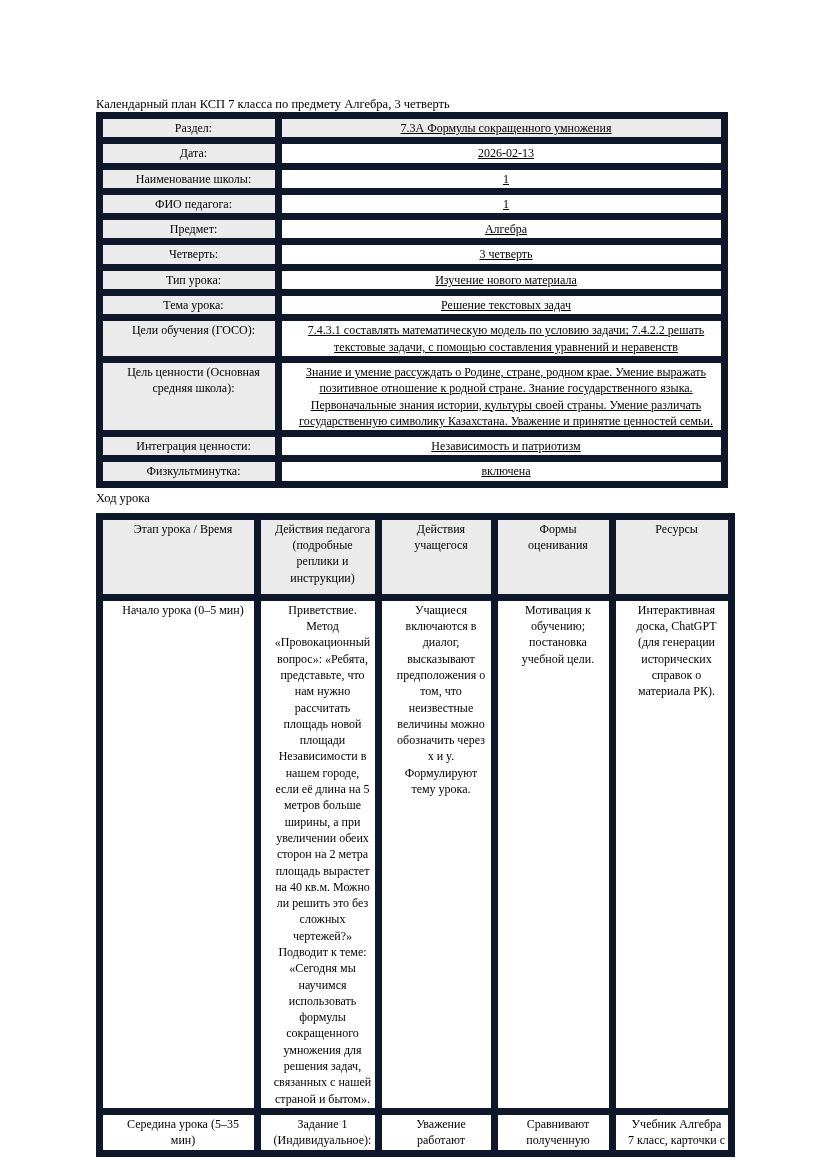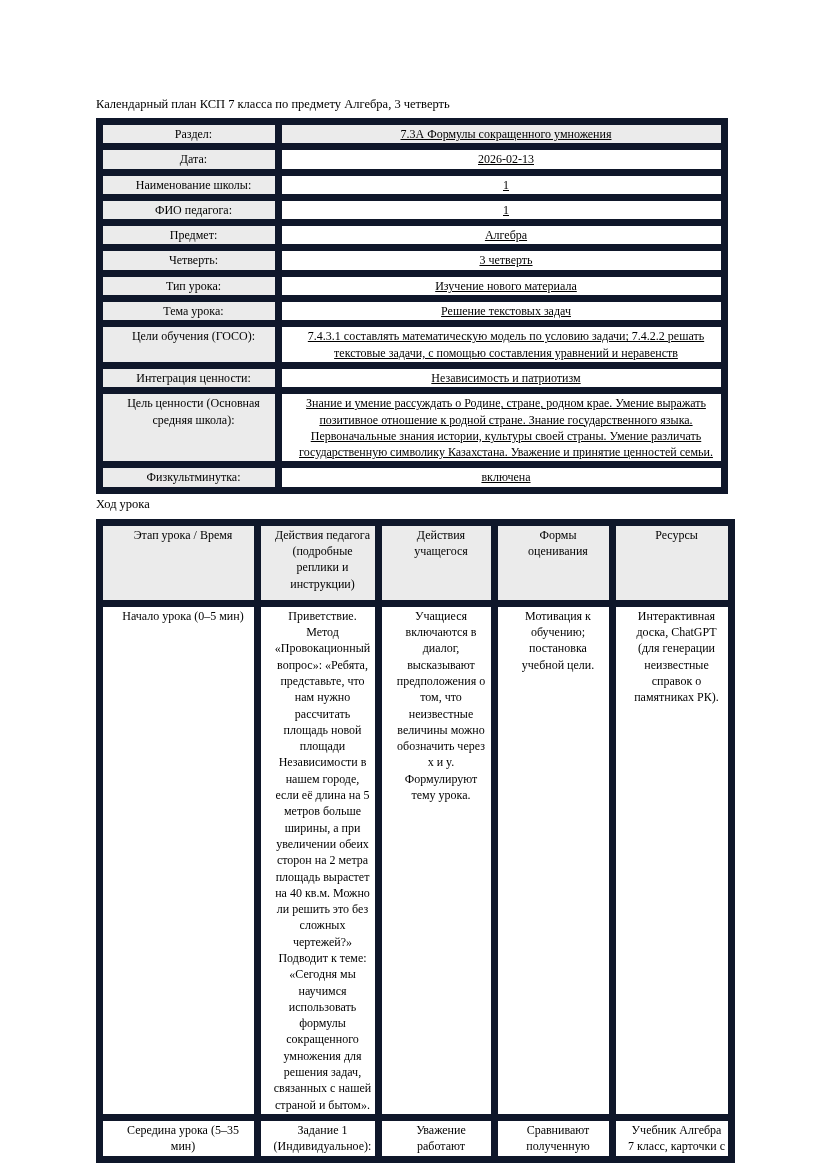--- a/index.html
+++ b/index.html
@@ -18,21 +18,21 @@
   }
   .page {
     position: absolute;
     left: 96px;
     top: 96px;
     width: 632px;
   }
   .doc-title {
     font-size: 12.5px;
     line-height: 16px;
-    margin: 0 0 6px 0;
+    margin: 0 0 0 0;
     white-space: nowrap;
   }
   .section-caption {
     font-size: 12.5px;
     line-height: 16px;
     margin: 2px 0 7px 0;
   }
   table {
     border-collapse: collapse;
     table-layout: fixed;
@@ -119,26 +119,26 @@
           </tr>
           <tr>
             <td class="label">Тема урока:</td>
             <td class="value">Решение текстовых задач</td>
           </tr>
           <tr>
             <td class="label">Цели обучения (ГОСО):</td>
             <td class="value">7.4.3.1 составлять математическую модель по условию задачи; 7.4.2.2 решать текстовые задачи, с помощью составления уравнений и неравенств</td>
           </tr>
           <tr>
+            <td class="label">Цель ценности (Основная средняя школа):</td>
+            <td class="value">Знание и умение рассуждать о Родине, стране, родном крае. Умение выражать позитивное отношение к родной стране. Знание государственного языка. Первоначальные знания истории, культуры своей страны. Умение различать государственную символику Казахстана. Уважение и принятие ценностей семьи.</td>
+          </tr>
+          <tr>
             <td class="label">Интеграция ценности:</td>
             <td class="value">Независимость и патриотизм</td>
-          </tr>
-          <tr>
-            <td class="label">Цель ценности (Основная средняя школа):</td>
-            <td class="value">Знание и умение рассуждать о Родине, стране, родном крае. Умение выражать позитивное отношение к родной стране. Знание государственного языка. Первоначальные знания истории, культуры своей страны. Умение различать государственную символику Казахстана. Уважение и принятие ценностей семьи.</td>
           </tr>
           <tr>
             <td class="label">Физкультминутка:</td>
             <td class="value">включена</td>
           </tr>
         </tbody>
     </table>
 
     <div class="section-caption">Ход урока</div>
 
@@ -158,21 +158,21 @@
             <td>Формы оценивания</td>
             <td>Ресурсы</td>
           </tr>
       </thead>
       <tbody>
           <tr>
             <td class="stage">Начало урока (0–5 мин)</td>
             <td>Приветствие. Метод «Провокационный вопрос»: «Ребята, представьте, что нам нужно рассчитать площадь новой площади Независимости в нашем городе, если её длина на 5 метров больше ширины, а при увеличении обеих сторон на 2 метра площадь вырастет на 40 кв.м. Можно ли решить это без сложных чертежей?» Подводит к теме: «Сегодня мы научимся использовать формулы сокращенного умножения для решения задач, связанных с нашей страной и бытом».</td>
             <td>Учащиеся включаются в диалог, высказывают предположения о том, что неизвестные величины можно обозначить через x и y. Формулируют тему урока.</td>
             <td>Мотивация к обучению; постановка учебной цели.</td>
-            <td>Интерактивная доска, ChatGPT (для генерации неизвестные справок о памятниках РК).</td>
+            <td>Интерактивная доска, ChatGPT (для генерации исторических справок о материала РК).</td>
           </tr>
           <tr>
             <td class="stage">Середина урока (5–35 мин)</td>
             <td>Задание 1 (Индивидуальное):</td>
             <td>Уважение работают</td>
             <td>Сравнивают полученную</td>
             <td>Учебник Алгебра 7 класс, карточки с</td>
           </tr>
         </tbody>
     </table>

